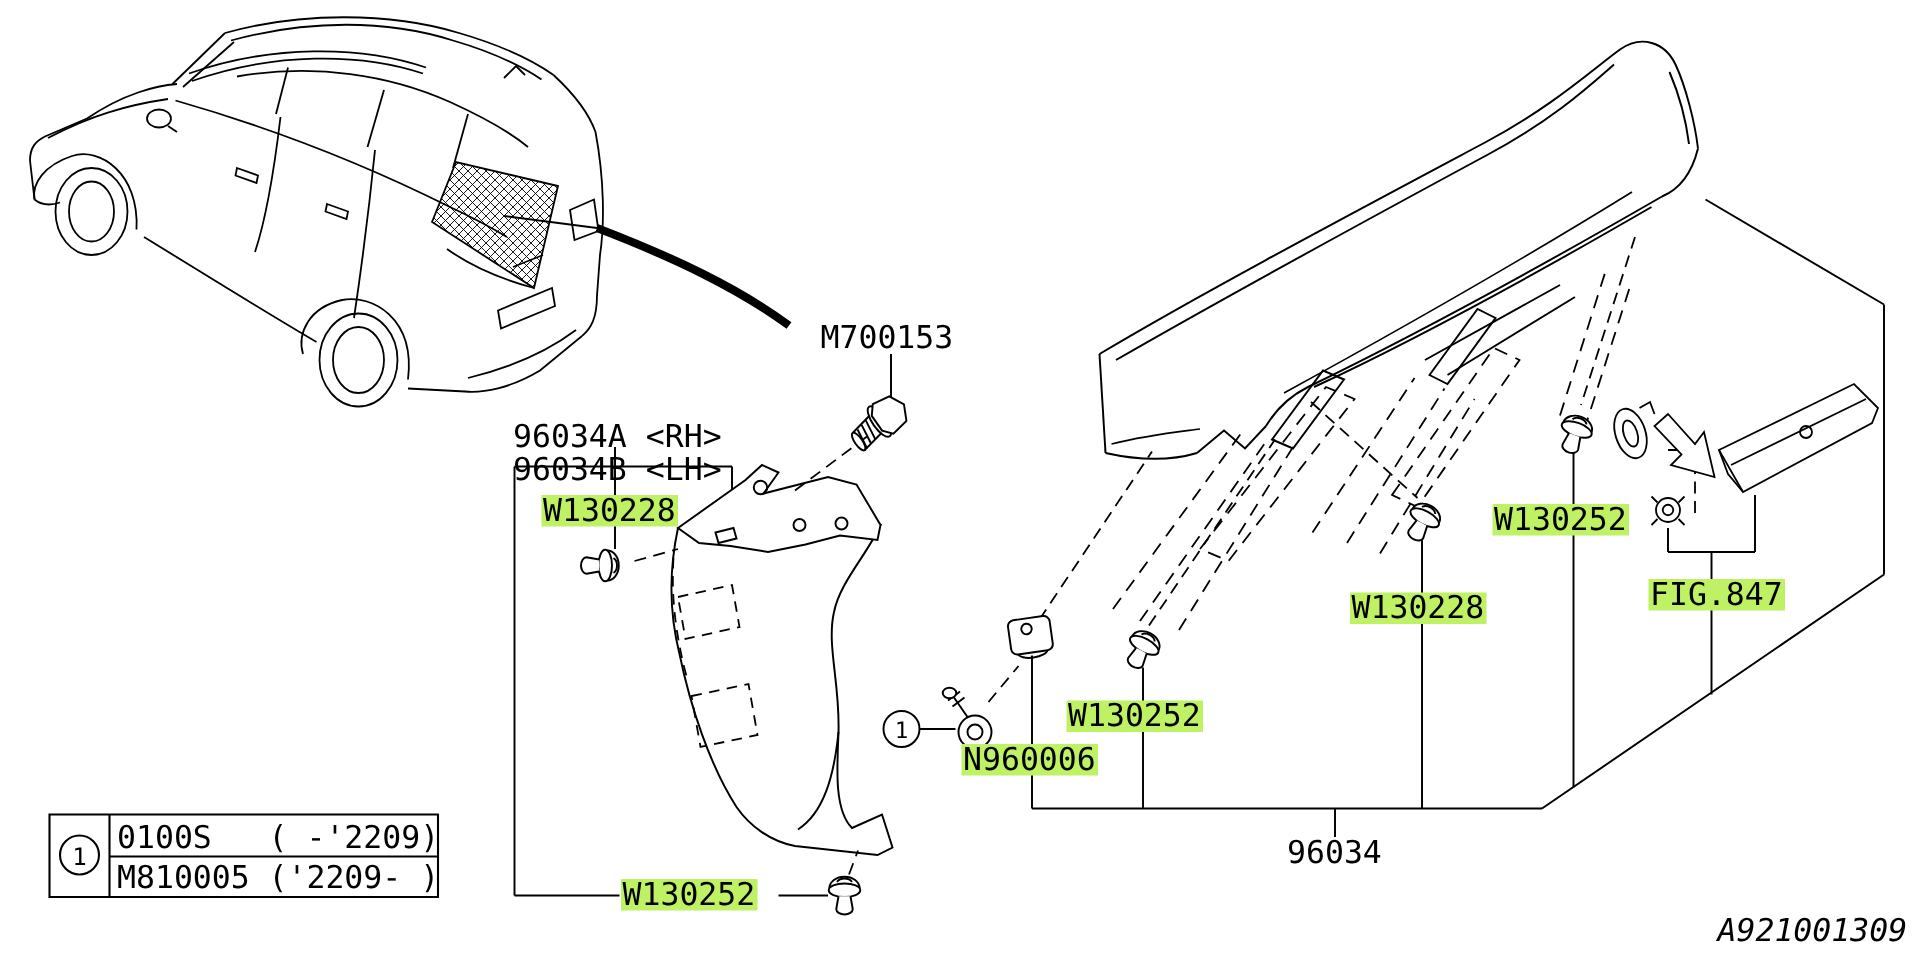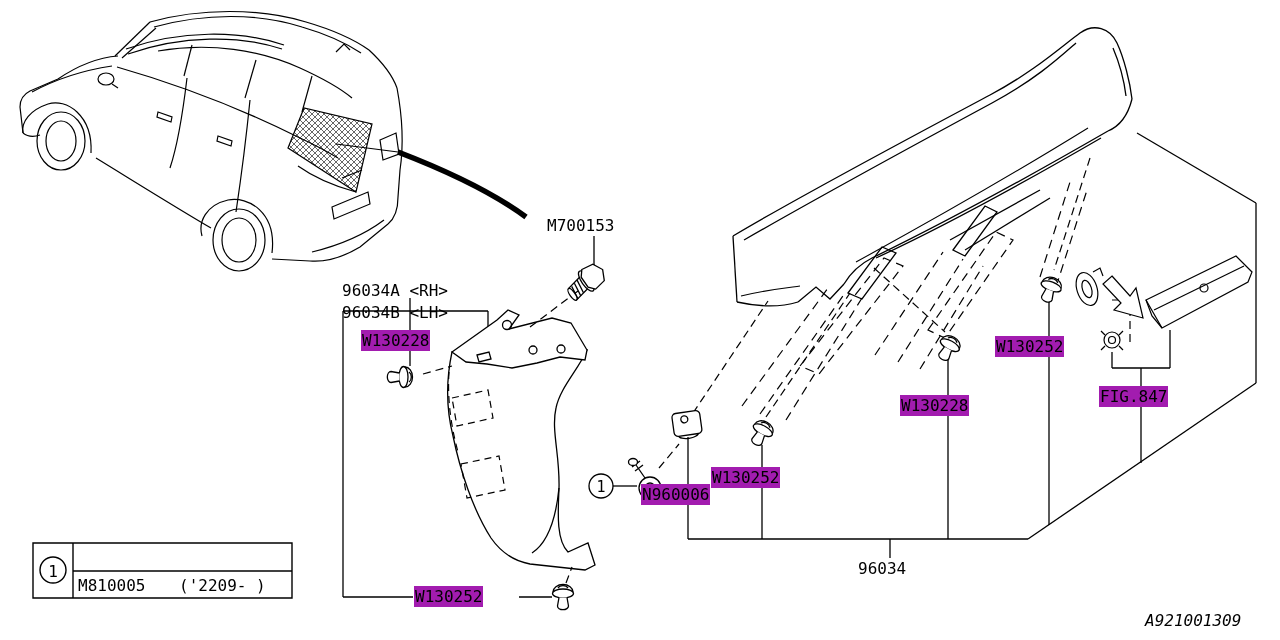--- a/index.html
+++ b/index.html
@@ -1,20 +1,20 @@
 <!DOCTYPE html>
 <html><head>
 <meta charset="utf-8">
 <style>
   html,body{margin:0;padding:0;background:#fff;}
   #stage{position:relative;width:1280px;height:640px;background:#fff;overflow:hidden;
          font-family:"DejaVu Sans Mono",monospace;color:#000;}
   #stage svg{position:absolute;left:0;top:0;}
-  .lbl{position:absolute;font-size:16px;line-height:21px;white-space:pre;letter-spacing:0px;}
-  .lbl.bg{background:#a21caf;padding:0 1px;}
+  .lbl{position:absolute;font-size:21px;line-height:21px;white-space:pre;letter-spacing:0px;}
+  .lbl.bg{background:#bef264;padding:0 1px;}
   .two-line{line-height:22px;}
   .legend-part{display:inline-block;width:101px;}
   path,ellipse,circle,rect,line,polyline,polygon{vector-effect:non-scaling-stroke;}
 </style>
 </head>
 <body>
 
 <div id="stage">
 
 <svg width="1280" height="640" viewBox="0 0 1280 640">
@@ -231,30 +231,31 @@
 </svg>
 
   <div class="lbl two-line" style="left:342px;top:253px;margin-top:27px;"><span>96034A &lt;RH&gt;</span><br><span>96034B &lt;LH&gt;</span></div>
 
   <div class="lbl" style="left:547px;top:215px;">M700153</div>
 
   <div class="lbl bg" style="left:361px;top:330px;">W130228</div>
 
   <div class="lbl bg" style="left:414px;top:586px;">W130252</div>
 
-  <div class="lbl bg" style="left:641px;top:484px;">N960006</div>
+  <div class="lbl bg" style="left:641px;top:496px;">N960006</div>
 
   <div class="lbl bg" style="left:711px;top:467px;">W130252</div>
 
   <div class="lbl bg" style="left:900px;top:395px;">W130228</div>
 
   <div class="lbl bg" style="left:995px;top:336px;">W130252</div>
 
   <div class="lbl bg" style="left:1099px;top:386px;">FIG.847</div>
 
   <div class="lbl" style="left:858px;top:558px;text-align:center;">96034</div>
 
   <div class="lbl" style="left:1145px;top:610px;font-style:italic;">A921001309</div>
 
+  <div class="lbl" style="left:78px;top:548px;"><span class="legend-part">0100S</span><span>( -'2209)</span></div>
 
   <div class="lbl" style="left:78px;top:575px;"><span class="legend-part">M810005</span><span>('2209- )</span></div>
 
 </div>
 
 </body></html>

